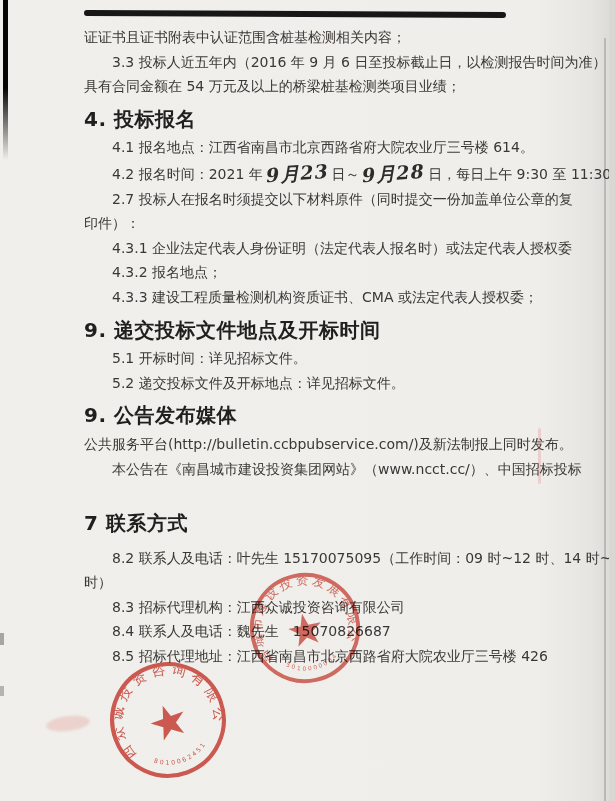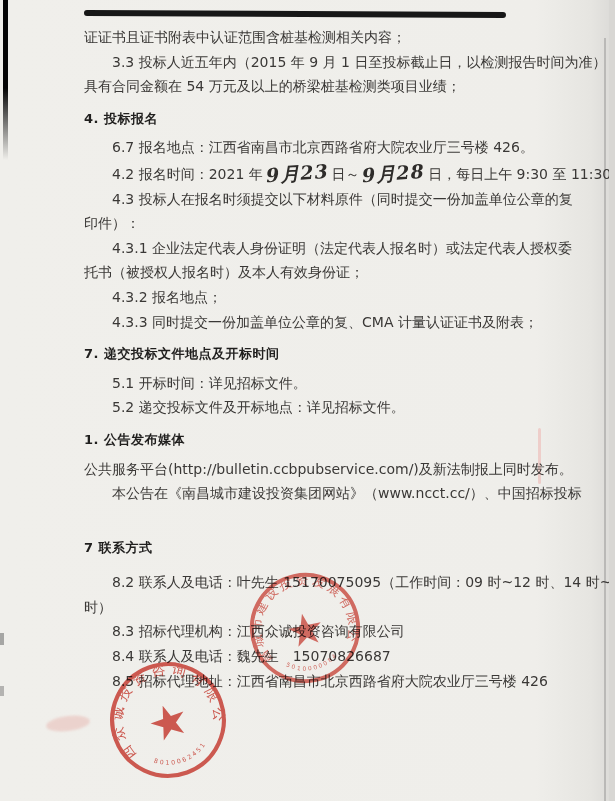--- a/index.html
+++ b/index.html
@@ -14,21 +14,21 @@
   .leftmark{position:absolute;left:3px;top:0;width:5px;height:160px;background:linear-gradient(#050505 55%,rgba(5,5,5,0) 100%);}
   .leftdash{position:absolute;left:0;top:633px;width:4px;height:12px;background:#6a6a6a;opacity:.55;}
   .leftdash2{position:absolute;left:0;top:686px;width:4px;height:10px;background:#6a6a6a;opacity:.45;}
   .edgeline{position:absolute;right:3px;top:38px;bottom:0;width:2px;background:rgba(110,110,110,.32);}
   .pinkline{position:absolute;left:538px;top:428px;width:3px;height:56px;border-radius:2px;background:#eec6c2;opacity:.8;}
   .pinksmudge{position:absolute;left:46px;top:716px;width:44px;height:15px;border-radius:50%;background:#e8bcb6;opacity:.55;transform:rotate(-7deg);filter:blur(1px);}
   
   .content{position:absolute;left:0;top:25px;right:0;padding:0 64px 0 84px;color:#3a3836;font-size:14px;line-height:24.6px;}
   .ln{white-space:nowrap;}
   .indent{padding-left:28px;}
-  .h{font-weight:bold;color:#201f1e;font-size:13px;letter-spacing:.5px;margin:8px 0 4px;}
+  .h{font-weight:bold;color:#201f1e;font-size:20px;letter-spacing:.5px;margin:8px 0 4px;}
   .h7{margin-top:30px;margin-bottom:10px;}
   .hw{display:inline-block;font-family:"DejaVu Serif","Liberation Serif",serif;font-style:italic;font-weight:600;font-size:19px;letter-spacing:1px;transform:rotate(-4deg) translateY(1px);margin:0 3px;color:#2e2c2a;}
   
   .stamp{position:absolute;mix-blend-mode:multiply;pointer-events:none;}
   .stampA{left:246px;top:569px;width:118px;height:118px;transform:rotate(-12deg);opacity:.78;}
   .stampB{left:106px;top:658px;width:124px;height:124px;transform:rotate(-20deg);opacity:.88;}
   .stamp svg{width:100%;height:100%;display:block;}
 </style>
 </head>
 <body>
@@ -38,38 +38,37 @@
   <div class="topbar"></div>
   <div class="leftmark"></div>
   <div class="leftdash"></div>
   <div class="leftdash2"></div>
   <div class="edgeline"></div>
   <div class="pinkline"></div>
   <div class="pinksmudge"></div>
 
   <div class="content">
     <div class="ln">证证书且证书附表中认证范围含桩基检测相关内容；</div>
-    <div class="ln indent">3.3 投标人近五年内（2015 年 9 月 1 日至投标截止日，以检测报告时间为准）</div>
+    <div class="ln indent">3.3 投标人近五年内（2016 年 9 月 6 日至投标截止日，以检测报告时间为准）</div>
     <div class="ln">具有合同金额在 54 万元及以上的桥梁桩基检测类项目业绩；</div>
 
     <div class="ln h">4. 投标报名</div>
-    <div class="ln indent">6.7 报名地点：江西省南昌市北京西路省府大院农业厅三号楼 426。</div>
+    <div class="ln indent">4.1 报名地点：江西省南昌市北京西路省府大院农业厅三号楼 614。</div>
     <div class="ln indent"><span>4.2 报名时间：2021 年</span><span class="hw">9月23</span><span>日～</span><span class="hw">9月28</span><span>日，每日上午 9:30 至 11:30，</span></div>
-    <div class="ln indent">4.3 投标人在报名时须提交以下材料原件（同时提交一份加盖单位公章的复</div>
+    <div class="ln indent">2.7 投标人在报名时须提交以下材料原件（同时提交一份加盖单位公章的复</div>
     <div class="ln">印件）：</div>
     <div class="ln indent">4.3.1 企业法定代表人身份证明（法定代表人报名时）或法定代表人授权委</div>
-    <div class="ln">托书（被授权人报名时）及本人有效身份证；</div>
     <div class="ln indent">4.3.2 报名地点；</div>
-    <div class="ln indent">4.3.3 同时提交一份加盖单位公章的复、CMA 计量认证证书及附表；</div>
+    <div class="ln indent">4.3.3 建设工程质量检测机构资质证书、CMA 或法定代表人授权委；</div>
 
-    <div class="ln h">7. 递交投标文件地点及开标时间</div>
+    <div class="ln h">9. 递交投标文件地点及开标时间</div>
     <div class="ln indent">5.1 开标时间：详见招标文件。</div>
     <div class="ln indent">5.2 递交投标文件及开标地点：详见招标文件。</div>
 
-    <div class="ln h">1. 公告发布媒体</div>
+    <div class="ln h">9. 公告发布媒体</div>
     <div class="ln">公共服务平台(http://bulletin.ccbpubservice.com/)及新法制报上同时发布。</div>
     <div class="ln indent">本公告在《南昌城市建设投资集团网站》（www.ncct.cc/）、中国招标投标</div>
 
     <div class="ln h h7">7 联系方式</div>
     <div class="ln indent">8.2 联系人及电话：叶先生 15170075095（工作时间：09 时~12 时、14 时~17</div>
     <div class="ln">时）</div>
     <div class="ln indent">8.3 招标代理机构：江西众诚投资咨询有限公司</div>
     <div class="ln indent">8.4 联系人及电话：魏先生　15070826687</div>
     <div class="ln indent">8.5 招标代理地址：江西省南昌市北京西路省府大院农业厅三号楼 426</div>
   </div>

